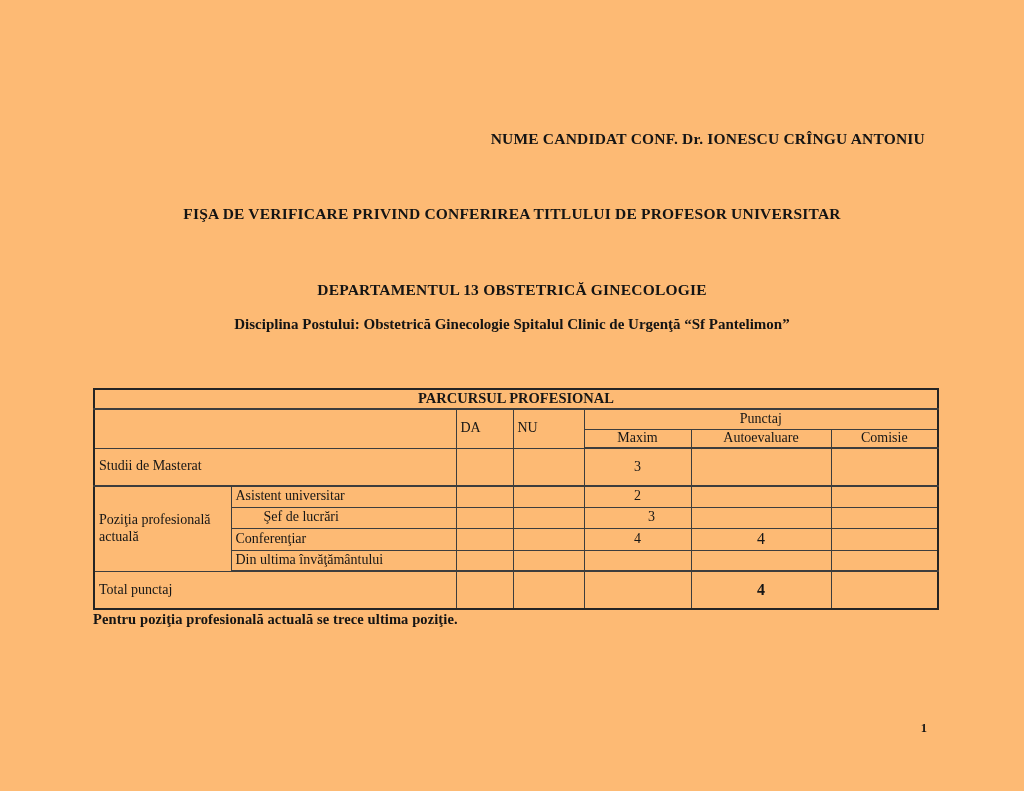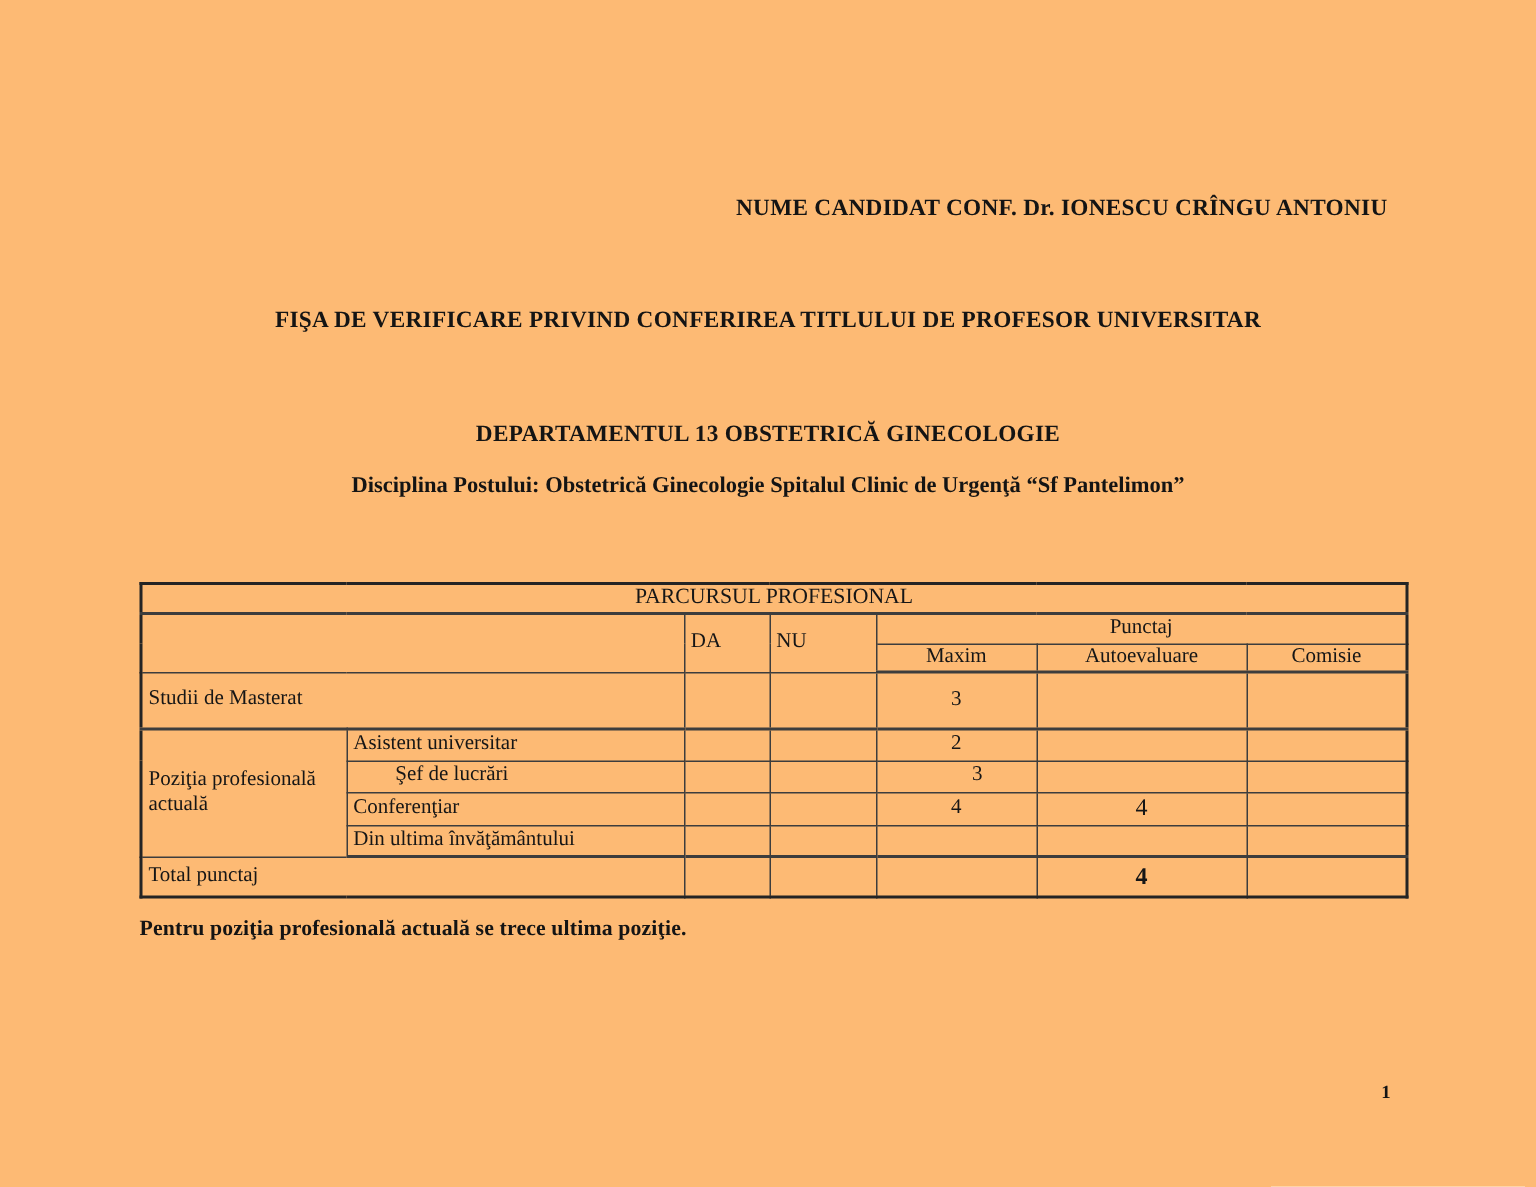--- a/index.html
+++ b/index.html
@@ -54,37 +54,37 @@
   table.verif td {
     border: 1px solid #3d3d3d;
     padding: 0 4px;
     overflow: hidden;
     vertical-align: middle;
     line-height: 1.2;
   }
   table.verif { border: 2px solid #242424; }
   td.tbl-title {
     text-align: center;
-    font-weight: normal;
+    font-weight: bold;
     font-size: 14.5px;
     height: 20px;
     border-bottom-width: 2px !important;
   }
   td.hdr-danu { text-align: left; padding-left: 9px; height: 20px; }
   td.hdr-punctaj { text-align: center; height: 20px; }
   td.hdr-sub { text-align: center; height: 19px; border-bottom-width: 2px !important; }
   td.label-cell { text-align: left; padding-left: 5px; }
   td.group-cell { text-align: left; padding-left: 5px; vertical-align: top; padding-top: 2px; line-height: 1.3; }
   td.val { text-align: center; }
   tr.r-studii td { height: 38px; border-bottom-width: 2px; }
   tr.r-asist td { height: 21px; }
   tr.r-sef td { height: 21px; padding-left: 32px; }
   tr.r-conf td { height: 22px; }
   tr.r-dinafara td { height: 21px; border-bottom-width: 2px; }
-  tr.r-total td { height: 27px; }
+  tr.r-total td { height: 38px; }
   td.val-big { text-align: center; font-size: 16px; }
   td.val-total { text-align: center; font-size: 16px; font-weight: bold; }
   .footnote {
     position: absolute; top: 611px; left: 93px;
     font-size: 14.5px;
     font-weight: 600;
     letter-spacing: 0.1px;
   }
   .page-number {
     position: absolute; top: 721px; right: 97px;

